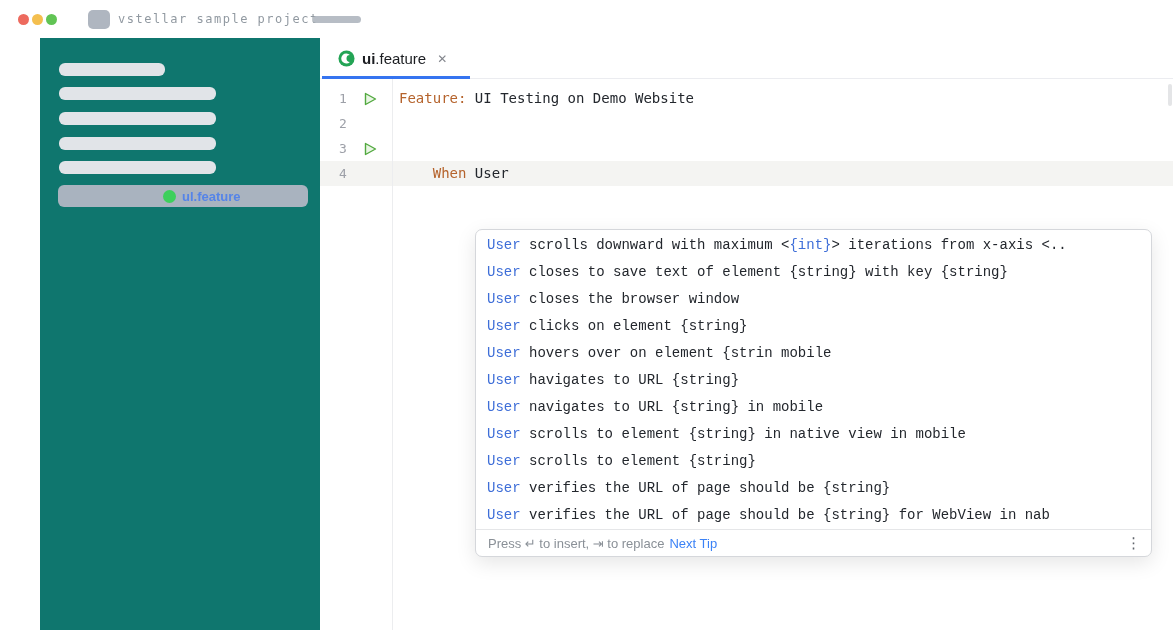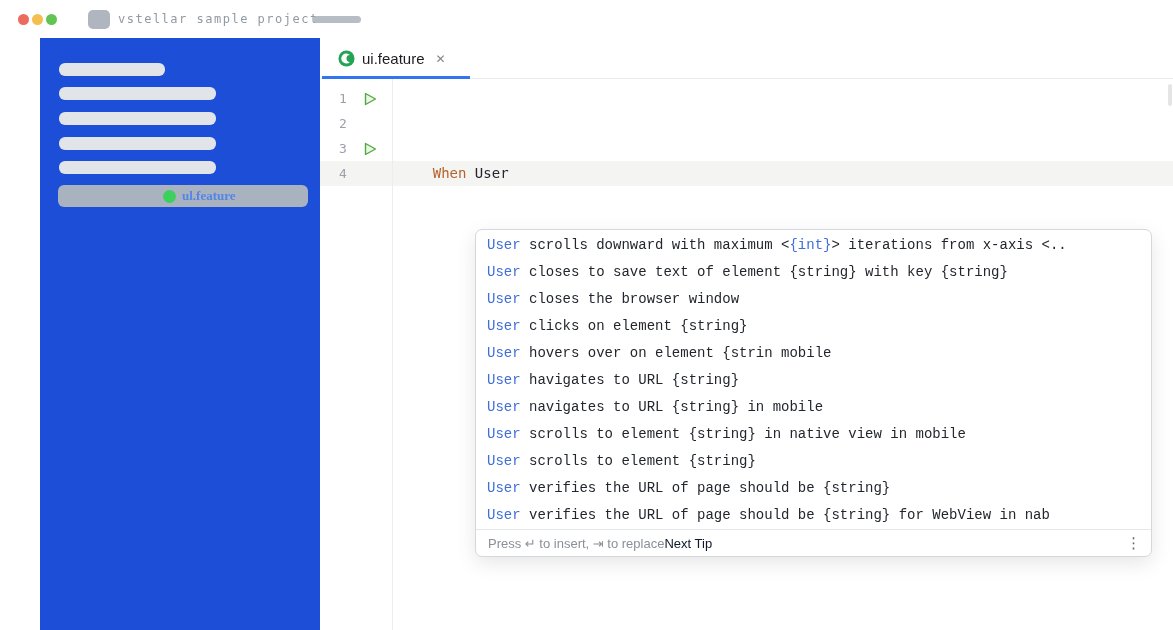--- a/index.html
+++ b/index.html
@@ -11,34 +11,34 @@
   .lights { position:absolute; left:18px; top:14px; display:flex; gap:3px; }
   .light { width:11px; height:11px; border-radius:50%; }
   .win-icon { position:absolute; left:88px; top:10px; width:22px; height:19px;
               background:#AFB6C0; border-radius:5px; }
   .win-title { position:absolute; left:118px; top:12px; font-family:"DejaVu Sans Mono", monospace;
                font-size:12px; letter-spacing:1.5px; color:#9199A1; }
   .title-pill { position:absolute; left:313px; top:16px; width:48px; height:7px;
                 border-radius:4px; background:#B7BDC5; }
 
   
-  .sidebar { position:absolute; left:40px; top:38px; width:280px; height:592px; background:#1d4ed8;font-family:Liberation Serif, serif; }
+  .sidebar { position:absolute; left:40px; top:38px; width:280px; height:592px; background:#0f766e; }
   .ph-bar { position:absolute; left:19px; height:13px; border-radius:6px; background:#E1E4E8; }
   .side-sel { position:absolute; left:18px; top:147px; width:250px; height:22px; border-radius:6px;
               background:#A9B3BF; display:flex; align-items:center; }
   .side-dot { width:13px; height:13px; border-radius:50%; margin-left:105px; flex:0 0 auto; }
   .side-label { margin-left:6px; font-size:13px; font-weight:600; color:#5584E8; }
 
   
   .editor { position:absolute; left:320px; top:38px; width:853px; height:592px; background:#ffffff; }
   .tabbar { position:absolute; left:0; top:0; right:0; height:41px; border-bottom:1px solid #EBECF0; }
   .tab { position:absolute; left:2px; top:0; height:41px; display:flex; align-items:center; padding:0 12px 0 16px; }
   .tab-icon { width:17px; height:17px; margin-right:7px; }
   .tab-label { font-size:15px; color:#1B1D21; }
-  .tab-label b { font-weight:400; }
+  .tab-label b { font-weight:700; }
   .tab-close { margin-left:11px; font-size:12px; color:#82858C; cursor:default; }
   .tab-underline { position:absolute; left:2px; bottom:-1px; width:148px; height:3px; }
 
   .codearea { position:absolute; left:0; top:41px; right:0; bottom:0; }
   .gutter-sep { position:absolute; left:72px; top:0; bottom:0; width:1px; background:#ECEDEF; }
   .cur-band { position:absolute; left:0; top:82px; height:25px; right:0; background:#F4F4F2; }
   .lines { position:absolute; left:0; top:7px; right:0; }
   .line { display:flex; height:25px; line-height:25px;
           font-family:"DejaVu Sans Mono", monospace; font-size:14px; white-space:pre; }
   .num { width:44px; padding-left:19px; color:#9DA0A8; font-size:13px; flex:0 0 auto; }
@@ -54,21 +54,21 @@
   
   .popup { position:absolute; left:155px; top:150px; width:677px; background:#ffffff;
            border:1px solid #D5D7DB; border-radius:7px;
            box-shadow:0 6px 20px rgba(0,0,0,0.10); overflow:hidden; z-index:10; }
   .popup-list { padding-top:2px; }
   .sug { height:27px; line-height:27px; padding-left:11px; white-space:pre;
          font-family:Liberation Mono, monospace; font-size:14px; color:#33373C;
          overflow:hidden; }
   .popup-footer { height:27px; border-top:1px solid #E5E6E8; display:flex; align-items:center;
                   padding:0 12px; font-size:13px; color:#8A9097; position:relative; }
-  .next-tip { color:#0f172a; }
+  .next-tip { margin-left:5px; color:#3b82f6; }
   .kebab { position:absolute; right:10px; top:50%; transform:translateY(-50%);
            font-size:15px; color:#60646B; }
 </style>
 </head>
 <body>
 
 <div class="titlebar">
   <div class="lights">
     <div class="light" id="light-close" style="background: rgb(237, 106, 94);"></div>
     <div class="light" id="light-min" style="background: rgb(244, 191, 79);"></div>
@@ -104,21 +104,21 @@
     </div>
     <div class="tab-underline" id="tab-underline" style="background: rgb(53, 116, 240);"></div>
   </div>
 
   <div class="codearea">
     <div class="cur-band"></div>
     <div class="gutter-sep"></div>
     <div class="lines" id="code-lines">
         <div class="line"><span class="num">1</span><span class="run"><svg width="13" height="14" viewBox="0 0 13 14">
               <polygon points="1.5,1.5 11.5,7 1.5,12.5" fill="#EAF6E6" stroke="#52A93F" stroke-width="1.4" stroke-linejoin="round"></polygon>
-            </svg></span></div>
+            </svg></span><span class="codetxt"><span class="seg-keyword">Feature:</span><span class="seg-text"> UI Testing on Demo Website</span></span></div>
         <div class="line"><span class="num">2</span><span class="run"></span><span class="codetxt"></span></div>
         <div class="line"><span class="num">3</span><span class="run"><svg width="13" height="14" viewBox="0 0 13 14">
               <polygon points="1.5,1.5 11.5,7 1.5,12.5" fill="#EAF6E6" stroke="#52A93F" stroke-width="1.4" stroke-linejoin="round"></polygon>
             </svg></span></div>
         <div class="line"><span class="num">4</span><span class="run"></span><span class="codetxt"><span class="seg-text">    </span><span class="seg-keyword">When</span><span class="seg-text"> User</span></span></div>
       </div>
     <div class="scroll-thumb"></div>
 
     <div class="popup">
       <div class="popup-list" id="popup-list">

